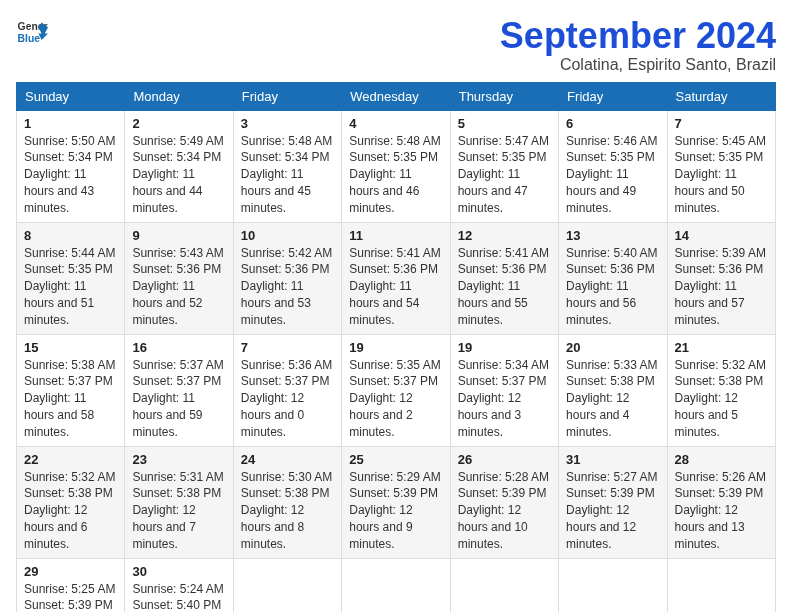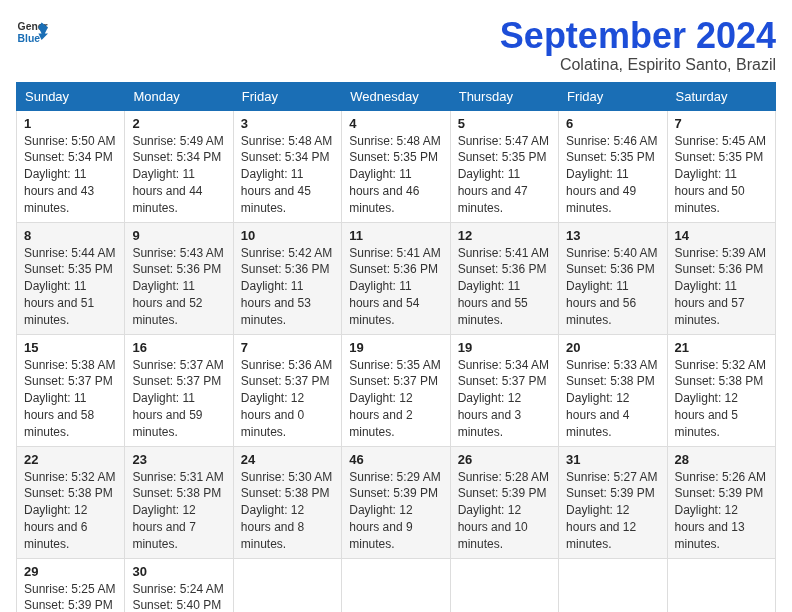--- a/index.html
+++ b/index.html
@@ -160,21 +160,21 @@
         <td><span class="day-number">21</span>
 <span class="day-info">Sunrise: 5:32 AM<br>Sunset: 5:38 PM<br>Daylight: 12 hours and 5 minutes.</span></td>
       </tr>
       <tr>
         <td><span class="day-number">22</span>
 <span class="day-info">Sunrise: 5:32 AM<br>Sunset: 5:38 PM<br>Daylight: 12 hours and 6 minutes.</span></td>
         <td><span class="day-number">23</span>
 <span class="day-info">Sunrise: 5:31 AM<br>Sunset: 5:38 PM<br>Daylight: 12 hours and 7 minutes.</span></td>
         <td><span class="day-number">24</span>
 <span class="day-info">Sunrise: 5:30 AM<br>Sunset: 5:38 PM<br>Daylight: 12 hours and 8 minutes.</span></td>
-        <td><span class="day-number">46</span>
+        <td><span class="day-number">25</span>
 <span class="day-info">Sunrise: 5:29 AM<br>Sunset: 5:39 PM<br>Daylight: 12 hours and 9 minutes.</span></td>
         <td><span class="day-number">26</span>
 <span class="day-info">Sunrise: 5:28 AM<br>Sunset: 5:39 PM<br>Daylight: 12 hours and 10 minutes.</span></td>
         <td><span class="day-number">31</span>
 <span class="day-info">Sunrise: 5:27 AM<br>Sunset: 5:39 PM<br>Daylight: 12 hours and 12 minutes.</span></td>
         <td><span class="day-number">28</span>
 <span class="day-info">Sunrise: 5:26 AM<br>Sunset: 5:39 PM<br>Daylight: 12 hours and 13 minutes.</span></td>
       </tr>
       <tr>
         <td><span class="day-number">29</span>

